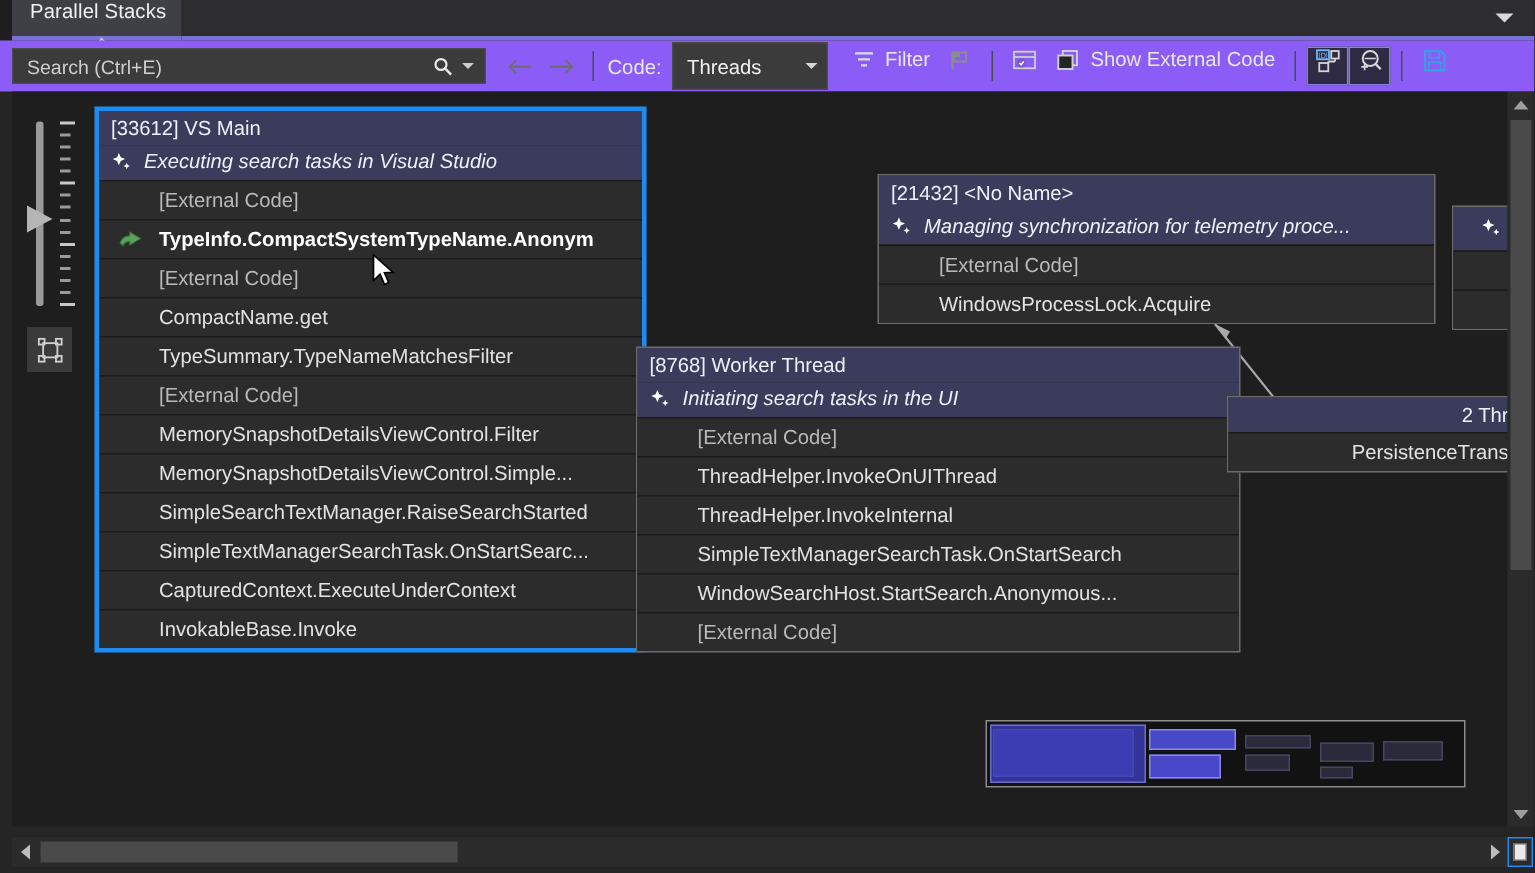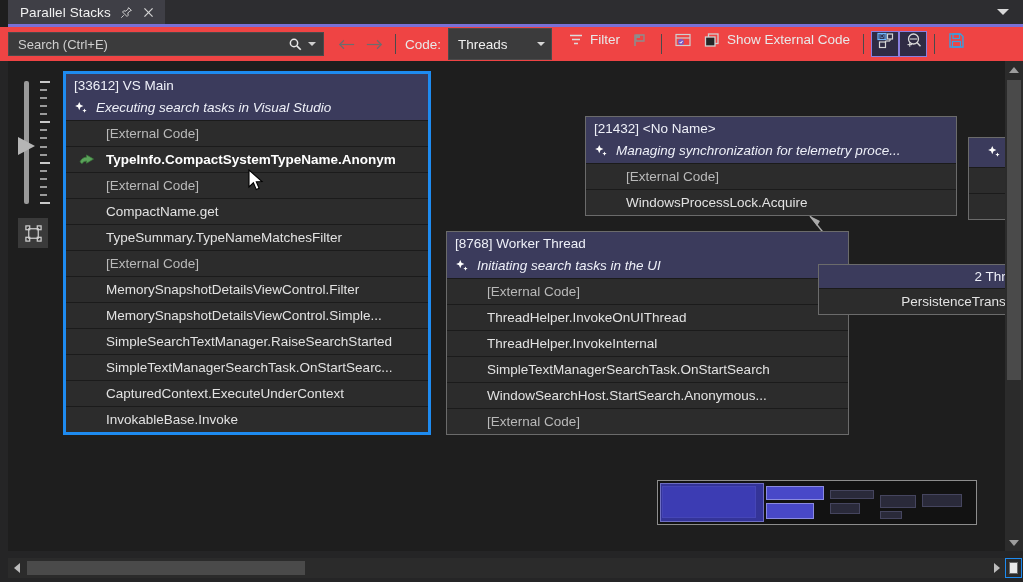--- a/index.html
+++ b/index.html
@@ -14,36 +14,36 @@
 
   
   .tabstrip {
     position: absolute; left: 0; top: 0; width: 1023px; height: 27px;
     background: #2d2d30; display: flex; align-items: stretch;
   }
   .tab-left-edge { width: 8px; background: #1e1e1e; }
   .tab {
     display: flex; align-items: center; gap: 9px;
     padding: 0 10px 0 12px; background: #3f3f46;
-    border-bottom: 3px solid #7a70d6; position: relative;
+    border-bottom: 3px solid #7a70d6; position: relative; flex-direction: column;
   }
   .tab-title { font-size: 13.5px; color: #f1f1f1; letter-spacing: .1px; }
   .tab-icon { color: #d4d4d4; display: flex; align-items: center; }
   .tab-icon svg { display: block; }
   .tabstrip-rest { flex: 1; background: #2d2d30; border-bottom: 3px solid #7a70d6; position: relative; }
   .tab-overflow {
     position: absolute; right: 14px; top: 50%; transform: translateY(-50%);
     width: 0; height: 0; border-left: 6px solid transparent;
     border-right: 6px solid transparent; border-top: 6px solid #d8d8d8;
   }
 
   
   .toolbar {
     position: absolute; left: 0; top: 27px; width: 1023px; height: 34px;
-    background: #ef4444; display: flex; align-items: center; padding: 0 8px;
+    background: #8b5cf6; display: flex; align-items: center; padding: 0 8px;
   }
   .searchbox {
     width: 316px; height: 24px; background: #3b3b3c; border: 1px solid #4a4a4b;
     display: flex; align-items: center; padding: 0 4px 0 9px; margin-right: 8px;
   }
   .searchbox-text { flex: 1; font-size: 13px; color: #cfcfcf; }
   .search-icon { color: #e6e6e6; display: flex; align-items: center; }
   .search-caret {
     width: 0; height: 0; margin-left: 5px; margin-right: 3px;
     border-left: 4px solid transparent; border-right: 4px solid transparent;
@@ -128,21 +128,21 @@
     white-space: nowrap; overflow: hidden; position: relative;
   }
   .row.external { color: #b9b9b9; }
   .row.current { font-weight: bold; color: #ffffff; }
   .row .cur-arrow { position: absolute; left: 13px; top: 50%; transform: translateY(-50%); display: flex; }
   .row .cur-arrow svg { display: block; }
   .row.align-right { justify-content: flex-end; padding-right: 12px; padding-left: 12px; }
 
   
   #panel-vsmain   { left: 3px;   top: 10px;  width: 368px; }
-  #panel-worker   { left: 386px; top: 170px; width: 403px; }
+  #panel-worker   { left: 364px; top: 170px; width: 403px; }
   #panel-telemetry{ left: 525px; top: 55px;  width: 372px; }
   #panel-2threads { left: 758px; top: 203px; width: 230px; }
   #panel-edge     { left: 908px; top: 76px;  width: 110px; }
 
   #panel-2threads .panel-header { text-align: right; padding-right: 12px; }
   #panel-edge .panel-ai { padding-left: 18px; height: 29px; }
 
   
   .connector { position: absolute; left: 0; top: 0; width: 100%; height: 100%; pointer-events: none; }
 

